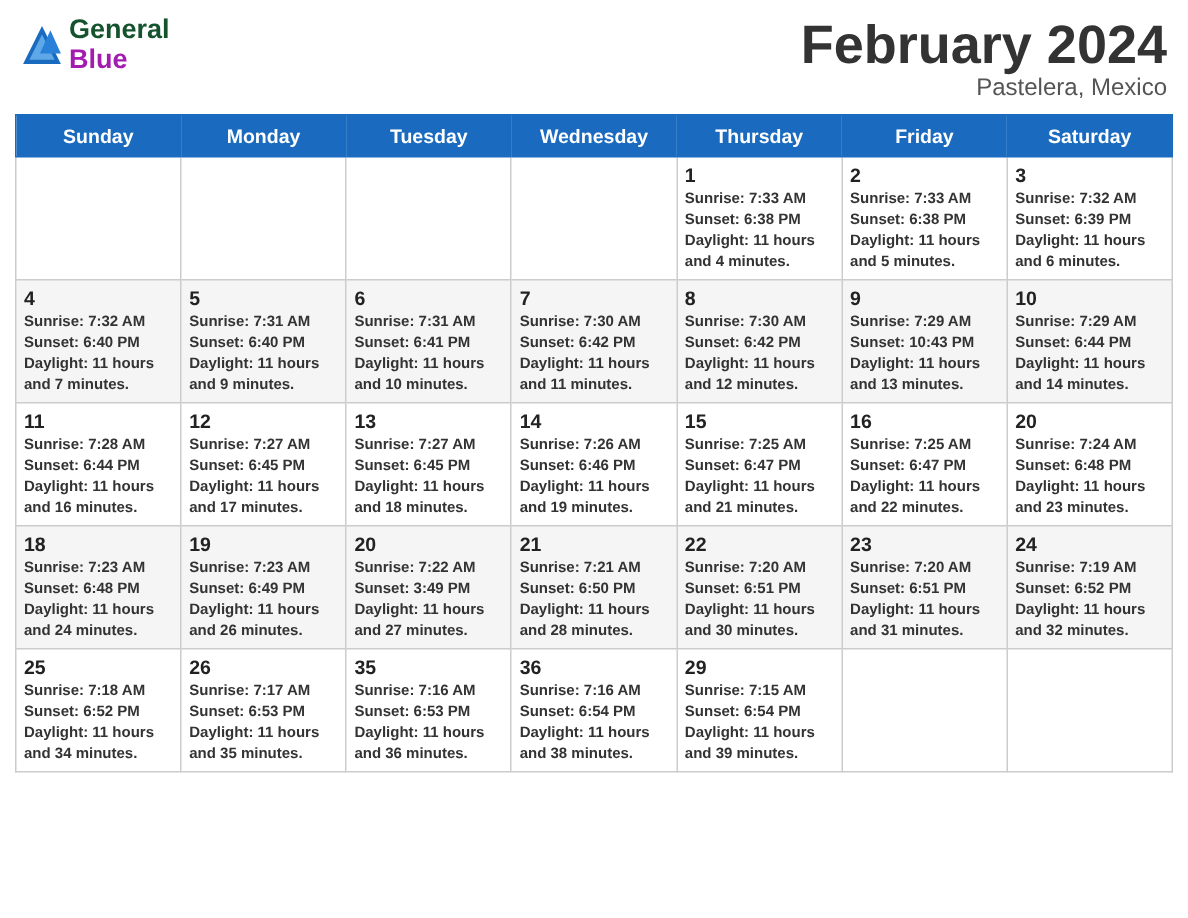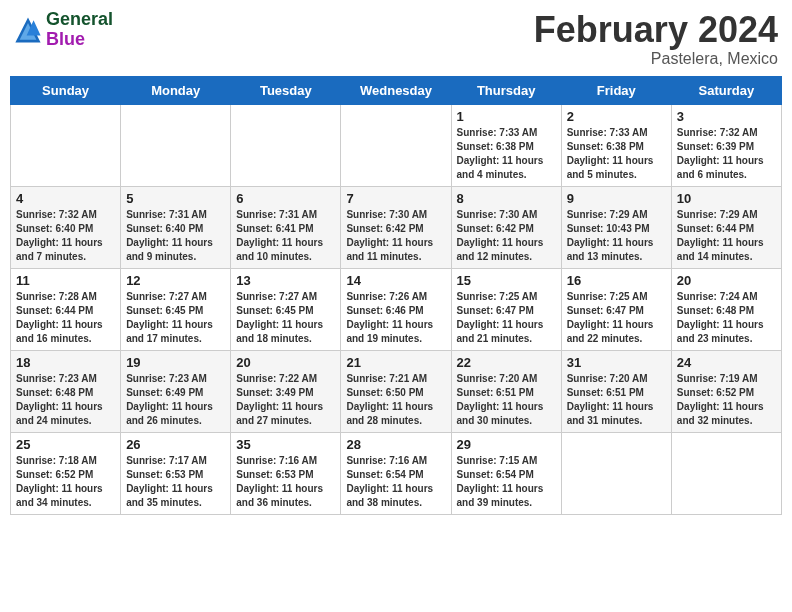--- a/index.html
+++ b/index.html
@@ -258,21 +258,21 @@
 Sunset: 6:50 PM
 Daylight: 11 hours and 28 minutes.</div>
         </td>
         <td>
           <span class="day-num">22</span>
           <div class="day-info">Sunrise: 7:20 AM
 Sunset: 6:51 PM
 Daylight: 11 hours and 30 minutes.</div>
         </td>
         <td>
-          <span class="day-num">31</span>
+          <span class="day-num">23</span>
           <div class="day-info">Sunrise: 7:20 AM
 Sunset: 6:51 PM
 Daylight: 11 hours and 31 minutes.</div>
         </td>
         <td>
           <span class="day-num">24</span>
           <div class="day-info">Sunrise: 7:19 AM
 Sunset: 6:52 PM
 Daylight: 11 hours and 32 minutes.</div>
         </td>
@@ -290,21 +290,21 @@
 Sunset: 6:53 PM
 Daylight: 11 hours and 35 minutes.</div>
         </td>
         <td>
           <span class="day-num">35</span>
           <div class="day-info">Sunrise: 7:16 AM
 Sunset: 6:53 PM
 Daylight: 11 hours and 36 minutes.</div>
         </td>
         <td>
-          <span class="day-num">28</span>
+          <span class="day-num">36</span>
           <div class="day-info">Sunrise: 7:16 AM
 Sunset: 6:54 PM
 Daylight: 11 hours and 38 minutes.</div>
         </td>
         <td>
           <span class="day-num">29</span>
           <div class="day-info">Sunrise: 7:15 AM
 Sunset: 6:54 PM
 Daylight: 11 hours and 39 minutes.</div>
         </td>

